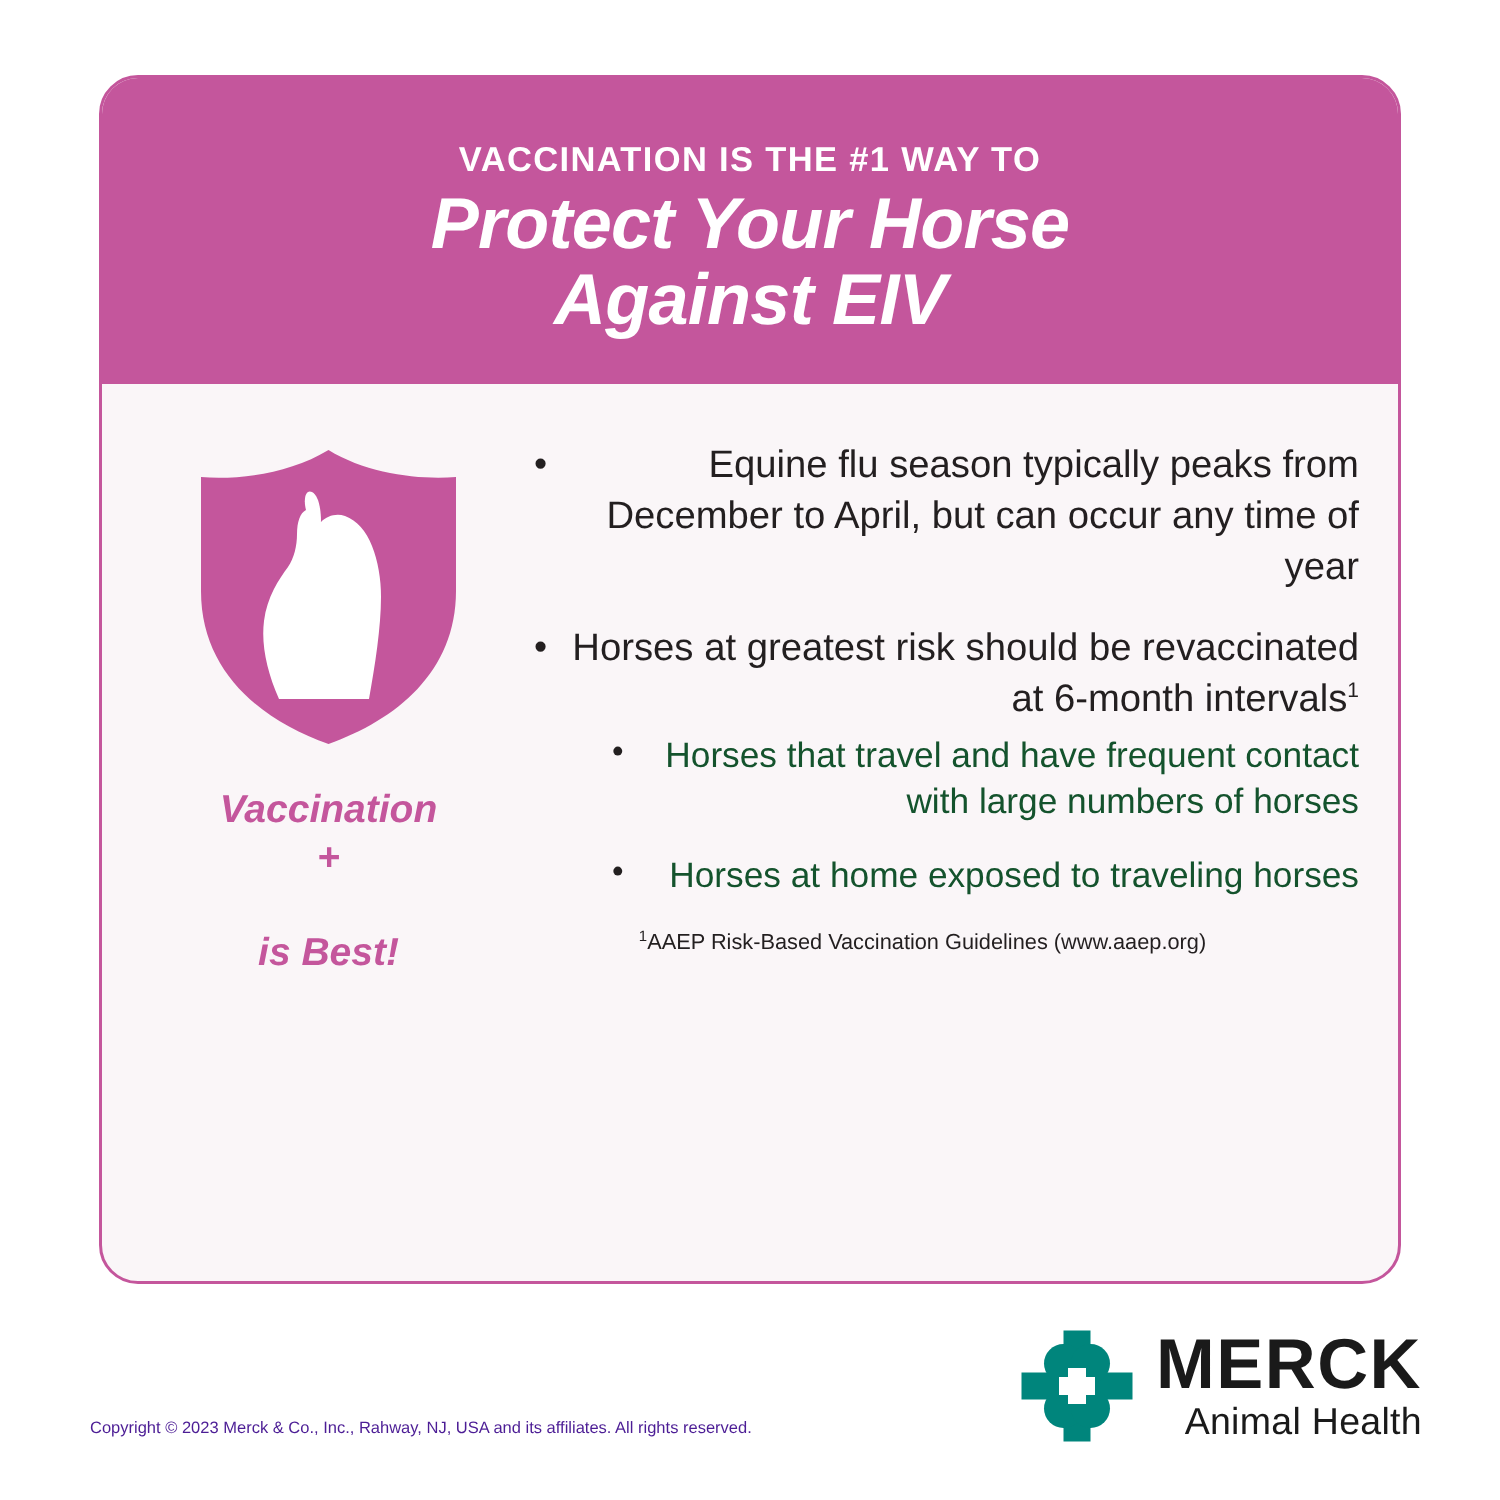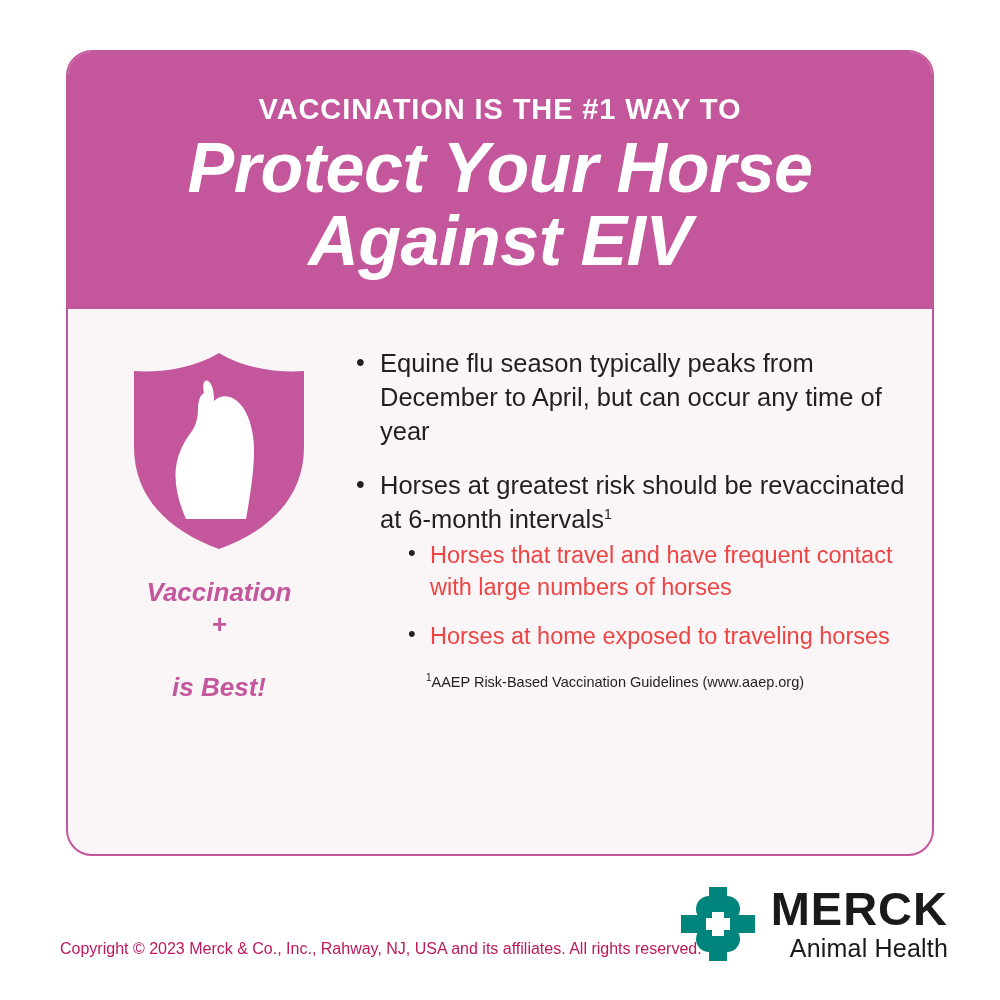--- a/index.html
+++ b/index.html
@@ -30,30 +30,30 @@
 
   .card-header {
     background: #c4569c;
     padding: 42px 40px 30px 40px;
     text-align: center;
     box-sizing: border-box;
   }
 
   .kicker {
     color: #ffffff;
-    font-size: 29px;
+    font-size: 23px;
     font-weight: bold;
     letter-spacing: 0.9px;
     margin: 0 0 6px 0;
     line-height: 1.1;
   }
 
   .headline {
     color: #ffffff;
-    font-size: 70px;
+    font-size: 48px;
     font-weight: bold;
     font-style: italic;
     line-height: 1.05;
     margin: 0;
     letter-spacing: -0.5px;
   }
 
   .card-body {
     display: flex;
     flex-direction: row;
@@ -97,20 +97,21 @@
     padding: 0;
   }
 
   ul.bullets > li {
     position: relative;
     padding-left: 26px;
     margin-bottom: 20px;
     font-size: 25.5px;
     line-height: 1.33;
     color: #231f20;
+    text-align: right;
   }
 
   ul.bullets > li::before {
     content: "\2022";
     position: absolute;
     left: 2px;
     top: -1px;
     font-size: 25px;
     color: #231f20;
   }
@@ -120,21 +121,21 @@
     margin: 8px 0 0 0;
     padding: 0;
   }
 
   ul.subbullets > li {
     position: relative;
     padding-left: 26px;
     margin-bottom: 18px;
     font-size: 23.5px;
     line-height: 1.33;
-    color: #ef4444;
+    color: #14532d;
   }
 
   ul.subbullets > li::before {
     content: "\2022";
     position: absolute;
     left: 4px;
     top: -2px;
     font-size: 22px;
     color: #231f20;
   }
@@ -153,22 +154,22 @@
 
   .footnote sup {
     font-size: 10px;
     vertical-align: super;
   }
 
   .copyright {
     position: absolute;
     left: 60px;
     bottom: 42px;
-    font-size: 16px;
-    color: #be185d;
+    font-size: 11px;
+    color: #4c1d95;
     margin-top: 38px;
   }
 
   .logo {
     position: absolute;
     right: 52px;
     bottom: 36px;
     display: flex;
     align-items: center;
   }

